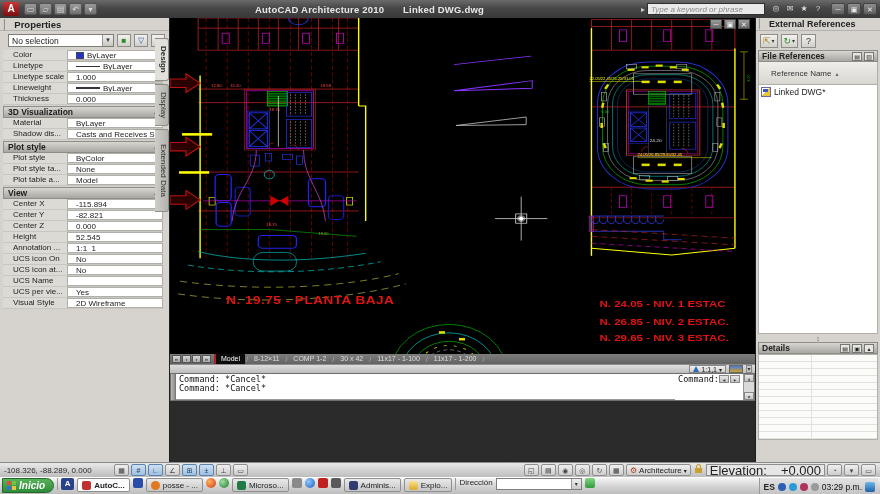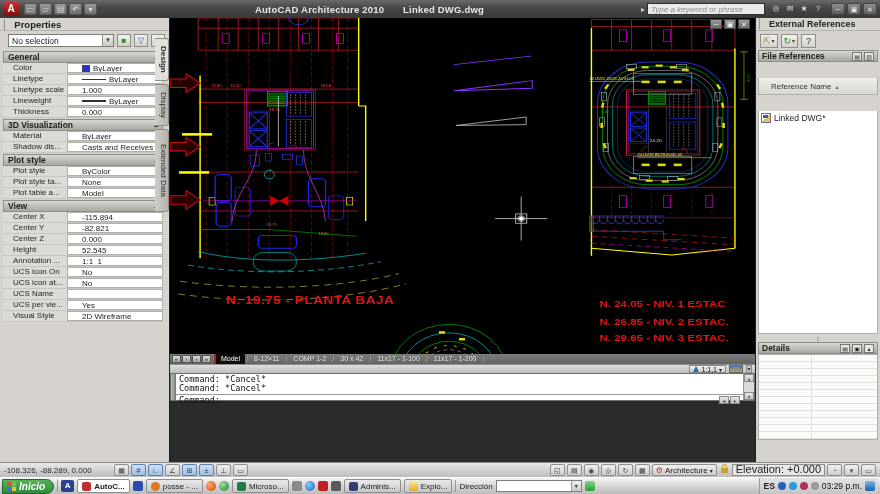--- a/index.html
+++ b/index.html
@@ -29,21 +29,21 @@
   .combo-row{display:flex;align-items:center;padding:3px 4px 3px 8px;gap:3px}
   .combo{flex:1;height:13px;background:#fff;border:1px solid #7f7d78;display:flex;align-items:center;font-size:8.5px;padding-left:3px;position:relative}
   .combo .dd{margin-left:auto;width:11px;height:11px;background:linear-gradient(#efefef,#c9c7c2);border-left:1px solid #9a988f;text-align:center;line-height:10px;font-size:7px;color:#333}
   .mini-btn{width:14px;height:13px;border:1px solid #8f8d88;background:linear-gradient(#f2f1ee,#d2d0cb);text-align:center;line-height:12px;font-size:8px}
   .mini-btn.g{color:#2c8a2c}.mini-btn.b{color:#2b5fa8}.mini-btn.a{color:#555}
   .pbody{padding:0 3px 0 0}
   .psec{height:12px;margin:1px 3px 0 3px;background:linear-gradient(#d8d6d1,#a9a7a2);border:1px solid #8f8d88;display:flex;align-items:center;font-weight:bold;font-size:8.5px;padding:0 4px;color:#1d1d1d}
   .psec .col{margin-left:auto;font-size:7px;color:#333}
   .prow{display:flex;height:11px;align-items:stretch;margin:0 3px;border-bottom:1px solid #c8c6c1;background:#dcdad5}
   .plabel{width:64px;padding-left:10px;font-size:8px;line-height:10px;color:#1e1e1e;overflow:hidden;white-space:nowrap}
-  .pval{flex:1;background:#fff;border:1px solid #b1afaa;display:flex;align-items:center;font-size:8px;padding-left:14px;overflow:hidden;white-space:nowrap}
+  .pval{flex:1;background:#fff;border:1px solid #b1afaa;display:flex;align-items:center;font-size:8px;padding-left:8px;overflow:hidden;white-space:nowrap}
   .sw{width:8px;height:7px;background:#2233cc;border:1px solid #445;margin-right:3px;display:inline-block}
   .ltline{width:24px;border-top:1px solid #333;margin-right:3px;display:inline-block}
   .lwline{width:24px;border-top:2px solid #333;margin-right:3px;display:inline-block}
   .vtabs{position:absolute;right:0;top:20px;width:14px;display:flex;flex-direction:column}
   .vtab{writing-mode:vertical-rl;font-size:8px;color:#2e2e2e;background:linear-gradient(90deg,#cfcdc8,#b4b2ad);border:1px solid #8f8d88;border-left:none;border-radius:0 3px 3px 0;padding:7px 0;text-align:center;margin-bottom:3px;width:14px}
   .vtab.active{background:#e2e0db;font-weight:bold}
   .vtab.xl{padding:14px 0}
 
   
   .center{flex:1;display:flex;flex-direction:column;min-width:0}
@@ -60,40 +60,40 @@
 
   .scalestrip{height:9px;background:linear-gradient(#dedede,#bdbdbd);border-top:1px solid #8d8d8d;display:flex;align-items:center;justify-content:flex-end;padding-right:3px;gap:3px}
   .scalebtn{display:flex;align-items:center;height:8px;background:linear-gradient(#efefef,#cfcfcf);border:1px solid #888;font-size:7px;padding:0 3px;gap:2px;color:#222}
   .person{width:0;height:0;border-left:3px solid transparent;border-right:3px solid transparent;border-bottom:6px solid #2b6cb8}
   .sc-ic{width:14px;height:8px;background:linear-gradient(#4d79d8,#c9a428);border:1px solid #666}
   .sc-dd{width:6px;height:8px;background:#c9c9c9;border:1px solid #888;font-size:6px;line-height:7px;text-align:center;color:#333}
 
   
   .cmd{height:28px;background:#fff;border:1px solid #6f6f6f;display:flex;font-family:"DejaVu Sans Mono",monospace;font-size:8.5px;color:#111}
   .cmdgrip{width:5px;background:linear-gradient(90deg,#b9b7b2,#8f8d88);border-right:1px solid #777}
-  .cmdmain{flex:1;display:flex;flex-direction:column;min-width:0}
+  .cmdmain{flex:1;display:flex;flex-direction:row;min-width:0}
   .cmdlines{flex:1;padding:1px 3px;line-height:9px;border-bottom:1px solid #9a9a9a}
   .cmdprompt{height:10px;display:flex;align-items:center;padding:0 3px;line-height:10px}
   .cmdprompt .hsb{margin-left:auto;display:flex;gap:1px}
   .hsb span,.vsb span{width:10px;height:8px;background:linear-gradient(#e8e8e8,#c2c2c2);border:1px solid #888;font-size:6px;line-height:7px;text-align:center;color:#333}
   .vsb{width:11px;border-left:1px solid #999;display:flex;flex-direction:column;justify-content:space-between;background:#d9d9d9}
   .vsb span{width:10px}
 
   
   .xref{width:125px;background:#d6d3ce;border-left:1px solid #1f1f1f;display:flex;flex-direction:column;font-size:8.5px}
   .xhead{height:13px;font-weight:bold;font-size:9px;padding:1px 3px;display:flex;align-items:center;border-bottom:1px solid #b6b3ae}
   .xhead .grip{color:#8a8781;margin-right:3px;font-weight:normal}
   .xtools{height:19px;display:flex;align-items:center;gap:3px;padding:0 4px}
   .xtool{display:flex;align-items:center;height:14px;border:1px solid #8f8d88;background:linear-gradient(#f2f1ee,#d2d0cb);padding:0 2px;gap:1px;font-size:9px}
   .xtool .dd{font-size:6px;color:#444}
   .xtool.att{color:#b07f1e}.xtool.ref{color:#2c8a2c}.xtool.hlp{color:#333;width:15px;justify-content:center}
   .xbar{height:12px;margin:0 2px;background:linear-gradient(#d8d6d1,#a9a7a2);border:1px solid #8f8d88;display:flex;align-items:center;font-weight:bold;font-size:8.5px;padding:0 3px}
   .xbar .ic{margin-left:auto;width:10px;height:9px;border:1px solid #777;background:#e8e6e1;font-size:6px;line-height:8px;text-align:center;font-weight:normal}
   .xbar .ic+ .ic{margin-left:2px}
-  .xcol{height:17px;margin:16px 2px;background:linear-gradient(#efeeea,#d8d6d1);border:1px solid #b1afaa;border-top:none;display:flex;align-items:center;font-size:8px;padding:0 2px 0 12px;color:#333}
+  .xcol{height:23px;margin:0 2px;background:linear-gradient(#efeeea,#d8d6d1);border:1px solid #b1afaa;border-top:none;display:flex;align-items:center;font-size:8px;padding:0 2px 0 12px;color:#333}
   .xcol .srt{margin-left:4px;font-size:6px;color:#666}
   .xitem{height:13px;margin:0 2px;background:#fff;border-left:1px solid #b1afaa;border-right:1px solid #b1afaa;display:flex;align-items:center;padding:0 2px;gap:3px}
   .dwgicon{width:10px;height:10px;background:linear-gradient(135deg,#fff 45%,#e8c53a 45%);border:1px solid #6a6aa8;position:relative}
   .dwgicon:before{content:"";position:absolute;left:1px;top:1px;width:5px;height:3px;background:#3a57c4}
   .xlist{flex:1;margin:0 2px;background:#fff;border:1px solid #b1afaa;border-top:none}
   .xsplit{height:8px;display:flex;align-items:center;justify-content:center;color:#555;font-size:7px}
   .dgrid{height:86px;margin:0 2px;background:#fbfbf9;border:1px solid #b1afaa;display:flex;flex-direction:column}
   .dgrow{flex:1;border-bottom:1px solid #e3e1dc;display:flex}
   .dgrow i{width:45%;border-right:1px solid #e3e1dc}
   .xbottom{height:22px}
@@ -101,24 +101,24 @@
   
   .statusbar{height:15px;background:linear-gradient(#e9e9e9,#bdbdbd);border-top:1px solid #8a8a8a;display:flex;align-items:center;padding:0 4px;gap:2px}
   .coords{font-size:8px;color:#2c2c2c;width:108px;white-space:nowrap}
   .sbtn{width:15px;height:12px;background:linear-gradient(#efefef,#cdcdcd);border:1px solid #8f8f8f;border-radius:2px;font-size:7px;line-height:11px;text-align:center;color:#444}
   .sbtn.on{background:linear-gradient(#cfe0f2,#9fc0e2);border-color:#5b82ad;color:#1d3d60}
   .sb-right{margin-left:auto;display:flex;align-items:center;gap:2px}
   .wsbtn{display:flex;align-items:center;height:12px;background:linear-gradient(#efefef,#cdcdcd);border:1px solid #8f8f8f;border-radius:2px;font-size:8px;padding:0 3px;gap:2px}
   .gear{color:#b03a1e;font-size:8px}
   .lock{width:7px;height:5px;background:#c9a12b;position:relative;margin:0 2px}
   .lock:before{content:"";position:absolute;left:1px;top:-4px;width:3px;height:3px;border:1.5px solid #c9a12b;border-bottom:none;border-radius:3px 3px 0 0}
-  .elev{height:12px;background:#e6e6e6;border:1px solid #8f8f8f;font-size:11px;display:flex;align-items:flex-end;padding:0 3px;gap:3px;color:#222}
+  .elev{height:12px;background:#e6e6e6;border:1px solid #8f8f8f;font-size:13px;display:flex;align-items:center;padding:0 3px;gap:14px;color:#222}
 
   
-  .taskbar{height:17px;background:linear-gradient(#f4f4f4,#cfcfcf 60%,#bdbdbd);border-top:1px solid #fff;display:flex;align-items:center;padding:0 2px;gap:3px}
+  .taskbar{height:17px;background:linear-gradient(#f4f4f4,#cfcfcf 60%,#bdbdbd);border-top:1px solid #fff;display:flex;padding:0 2px;gap:3px}
   .start{height:15px;background:linear-gradient(#57b357,#2e8b3a);border:1px solid #1f6b2a;border-radius:0 8px 8px 0;color:#fff;font-weight:bold;font-style:italic;font-size:10px;display:flex;align-items:center;padding:0 8px 0 4px;gap:3px}
   .flag{width:9px;height:9px;display:grid;grid-template-columns:4px 4px;grid-template-rows:4px 4px;gap:1px}
   .flag i:nth-child(1){background:#e34b3c}.flag i:nth-child(2){background:#6fc24a}
   .flag i:nth-child(3){background:#3a6fd8}.flag i:nth-child(4){background:#e8c53a}
   .tsep{width:1px;height:12px;background:#9a9a9a}
   .ql{width:13px;height:12px;border-radius:2px;background:#28418a;color:#fff;font-size:8px;font-weight:bold;text-align:center;line-height:12px}
   .tbtn{height:14px;display:flex;align-items:center;gap:3px;background:linear-gradient(#e9e9e9,#c6c6c6);border:1px solid #8f8f8f;border-radius:2px;font-size:8px;padding:0 4px;max-width:62px;overflow:hidden;white-space:nowrap}
   .tbtn.active{background:#fdfdfd;font-weight:bold}
   .tico{width:9px;height:9px;border-radius:2px;flex:0 0 auto}
   .dot{width:10px;height:10px;border-radius:50%;flex:0 0 auto}
@@ -173,24 +173,20 @@
         <span>No selection</span>
         <span class="dd">▾</span>
       </div>
       <div class="mini-btn g">■</div>
       <div class="mini-btn b">▽</div>
       <div class="mini-btn a">↗</div>
     </div>
 
     <div class="pbody">
 
-      <div class="psec">
-        <span>General</span>
-        <span class="col">▴</span>
-      </div>
       <div class="prow">
         <span class="plabel">Color</span>
         <span class="pval">
             <i class="sw"></i>
             <span>ByLayer</span>
           </span>
       </div>
       <div class="prow">
         <span class="plabel">Linetype</span>
         <span class="pval">

